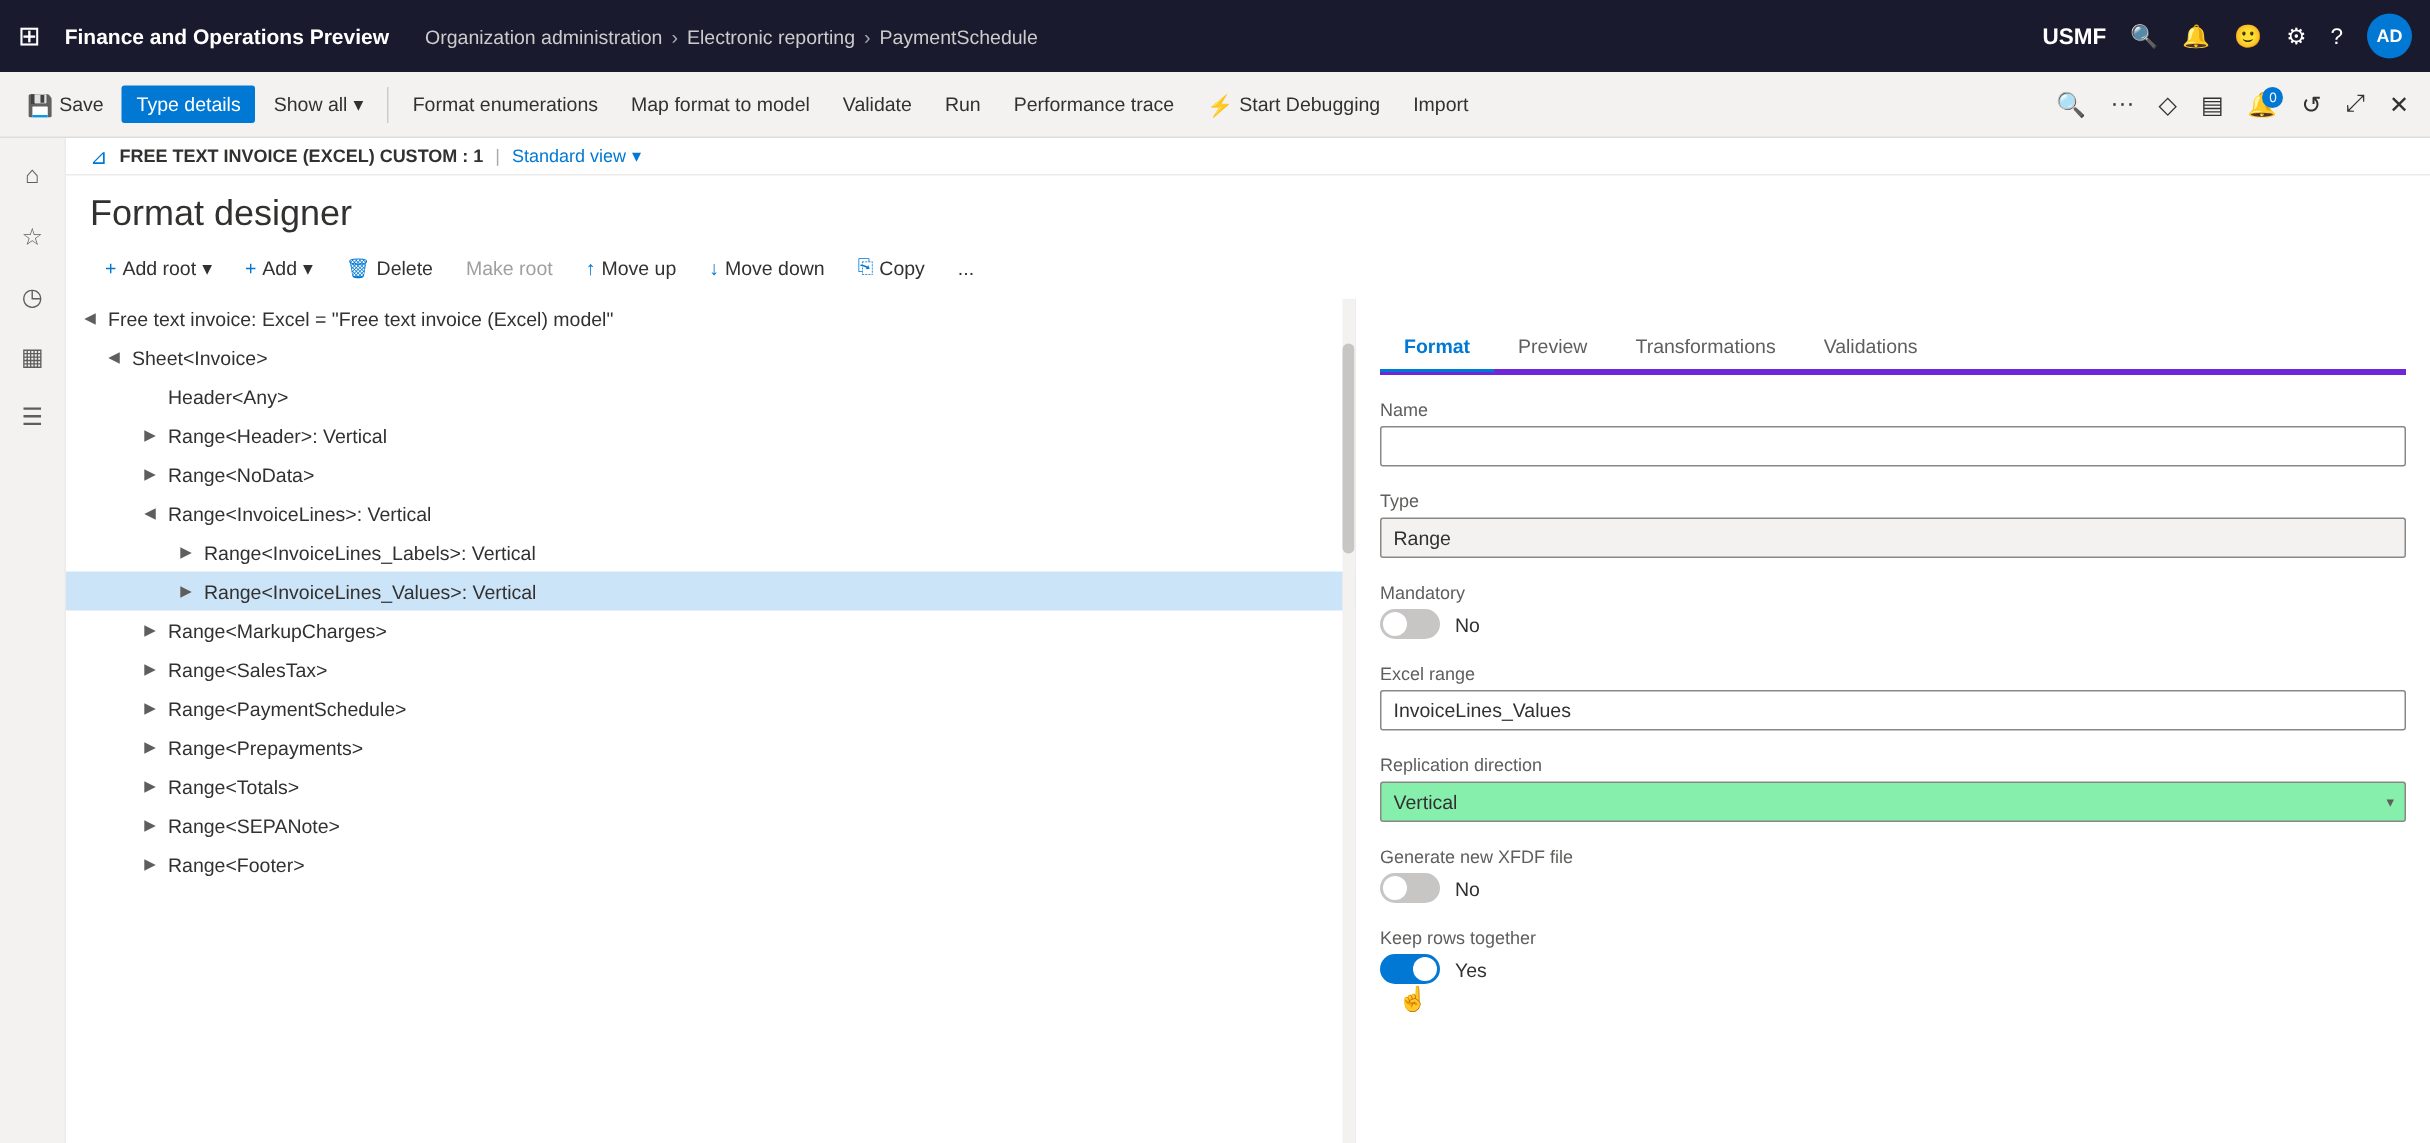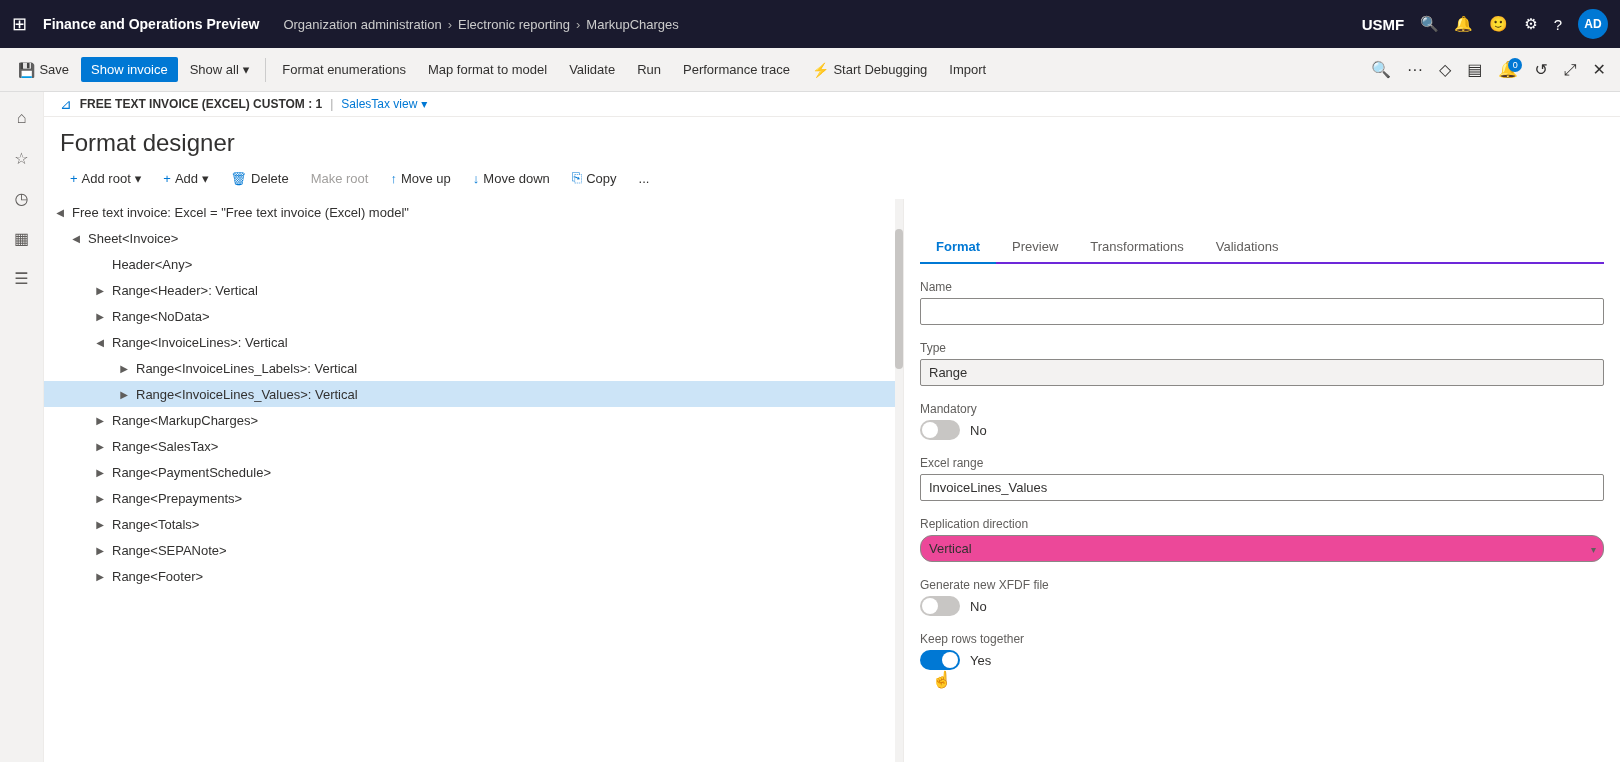--- a/index.html
+++ b/index.html
@@ -162,23 +162,22 @@
     
     .right-panel {
       flex: 1;
       overflow-y: auto;
       padding: 16px;
     }
 
     
     .tabs {
       display: flex;
-      border-bottom: 2px solid #6d28d9;
+      border-bottom: 4px solid #6d28d9;
       margin-bottom: 16px;
-      margin-top: 16px;
     }
     .tab {
       padding: 8px 16px;
       cursor: pointer;
       font-size: 13px;
       color: #605e5c;
       border-bottom: 2px solid transparent;
       margin-bottom: -2px;
     }
     .tab.active { color: #0078d4; border-bottom-color: #0078d4; font-weight: 600; }
@@ -227,22 +226,22 @@
     .toggle.on .knob { left: 22px; }
     .toggle-label { font-size: 13px; color: #323130; }
 
     
     .field-select {
       width: 100%;
       border: 1px solid #8a8886;
       padding: 5px 8px;
       font-size: 13px;
       color: #323130;
-      background: #ec4899;
-      border-radius: 12px;
+      background: #86efac;
+      border-radius: 2px;
       outline: none;
       appearance: none;
       cursor: pointer;
     }
     .select-wrapper {
       position: relative;
     }
     .select-wrapper .chevron {
       position: absolute;
       right: 8px;
@@ -257,40 +256,40 @@
 <body>
 
 <div class="top-bar">
   <span class="app-grid-icon">⊞</span>
   <span class="app-title">Finance and Operations Preview</span>
   <div class="breadcrumb">
     <span>Organization administration</span>
     <span class="chevron">›</span>
     <span>Electronic reporting</span>
     <span class="chevron">›</span>
-    <span>MarkupCharges</span>
+    <span>PaymentSchedule</span>
   </div>
   <div class="right-icons">
     <span class="usmf">USMF</span>
     <span>🔍</span>
     <span>🔔</span>
     <span>🙂</span>
     <span>⚙</span>
     <span>?</span>
     <div class="avatar">AD</div>
   </div>
 </div>
 
 <div class="toolbar">
   <button class="toolbar-btn">
     <span class="icon">💾</span>
     <span>Save</span>
   </button>
   <button class="toolbar-btn primary">
-    <span>Show invoice</span>
+    <span>Type details</span>
   </button>
   <button class="toolbar-btn">
     <span>Show all</span>
     <span>▾</span>
   </button>
   <div class="toolbar-sep"></div>
   <button class="toolbar-btn">
     <span>Format enumerations</span>
   </button>
   <button class="toolbar-btn">
@@ -336,21 +335,21 @@
     <div class="nav-icon">☰</div>
   </div>
 
   <div class="main-content">
 
     <div class="record-header">
       <span class="filter-icon">⊿</span>
       <span class="record-id">FREE TEXT INVOICE (EXCEL) CUSTOM : 1</span>
       <span class="separator">|</span>
       <span class="view-selector">
-        <span>SalesTax view</span>
+        <span>Standard view</span>
         <span>▾</span>
       </span>
     </div>
 
     <div class="page-title-area">
       <h1>Format designer</h1>
     </div>
 
     <div class="action-bar">
       <button class="action-btn">

